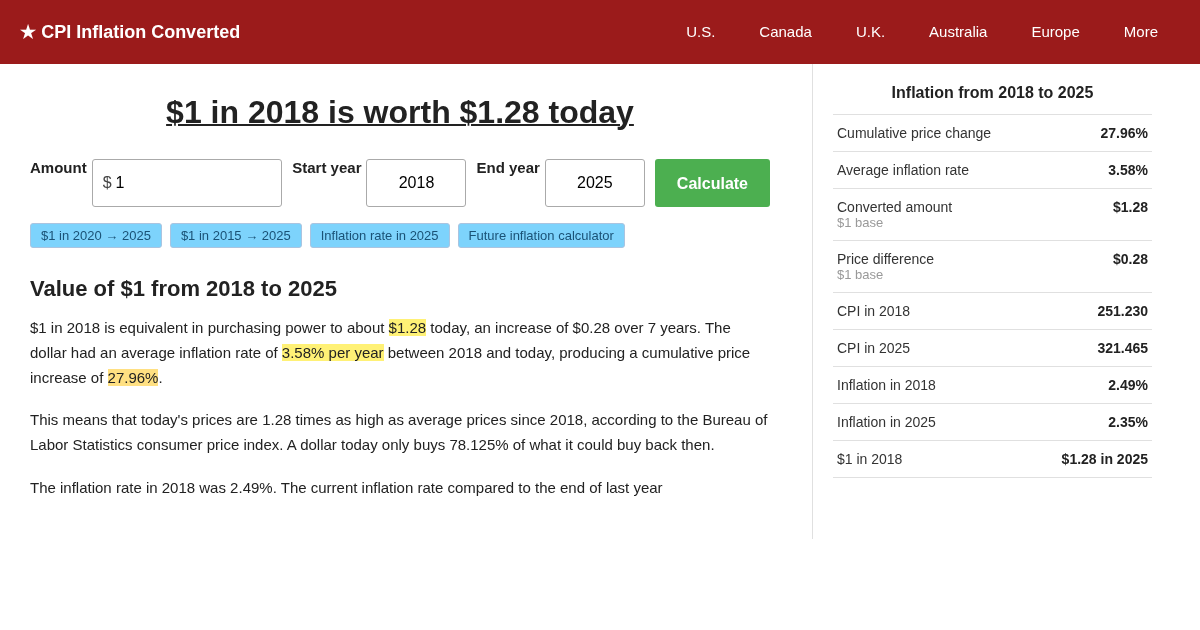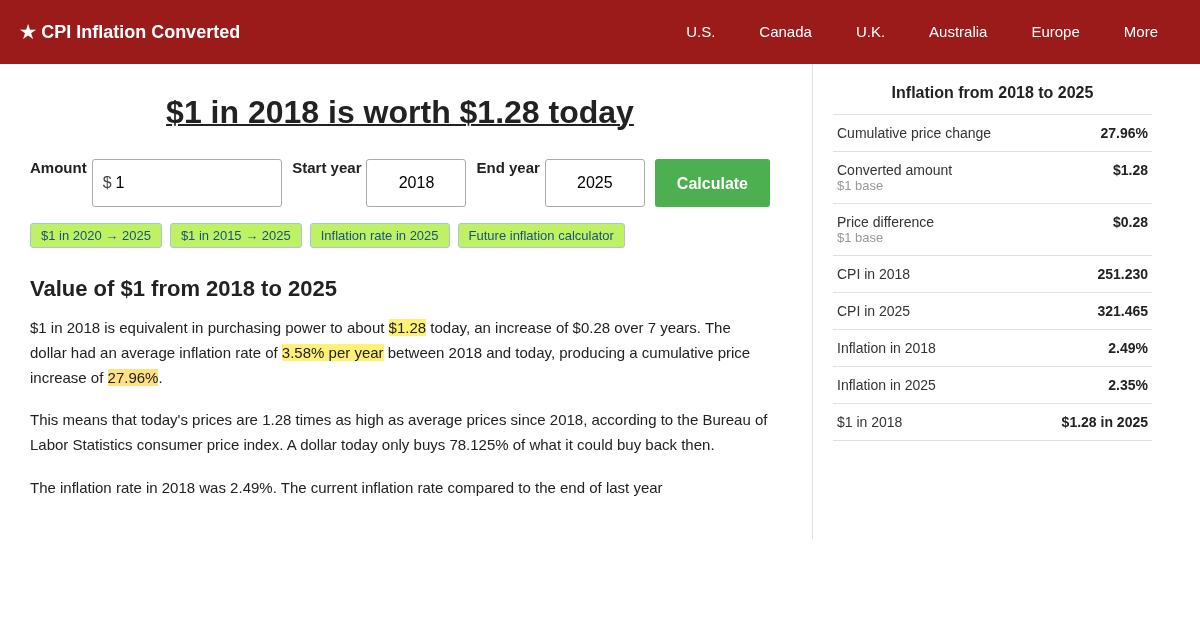--- a/index.html
+++ b/index.html
@@ -131,21 +131,21 @@
       gap: 8px;
       flex-wrap: wrap;
       margin-bottom: 28px;
     }
     .chip {
       border: 1px solid #aac4e0;
       border-radius: 3px;
       padding: 4px 10px;
       font-size: 13px;
       color: #1a5276;
-      background: #bef264;
+      background: #7dd3fc;
       cursor: pointer;
       text-decoration: none;
     }
 
     
     .section-title {
       font-size: 22px;
       font-weight: bold;
       margin-bottom: 14px;
     }
@@ -264,20 +264,24 @@
 
   <div class="sidebar">
     <div class="sidebar-title">Inflation from 2018 to 2025</div>
     <table class="sidebar-table">
       <tbody id="sidebar-tbody">
           <tr>
             <td>Cumulative price change</td>
             <td>27.96%</td>
           </tr>
           <tr>
+            <td>Average inflation rate</td>
+            <td>3.58%</td>
+          </tr>
+          <tr>
             <td>Converted amount<span class="subtext">$1 base</span></td>
             <td>$1.28</td>
           </tr>
           <tr>
             <td>Price difference<span class="subtext">$1 base</span></td>
             <td>$0.28</td>
           </tr>
           <tr>
             <td>CPI in 2018</td>
             <td>251.230</td>

